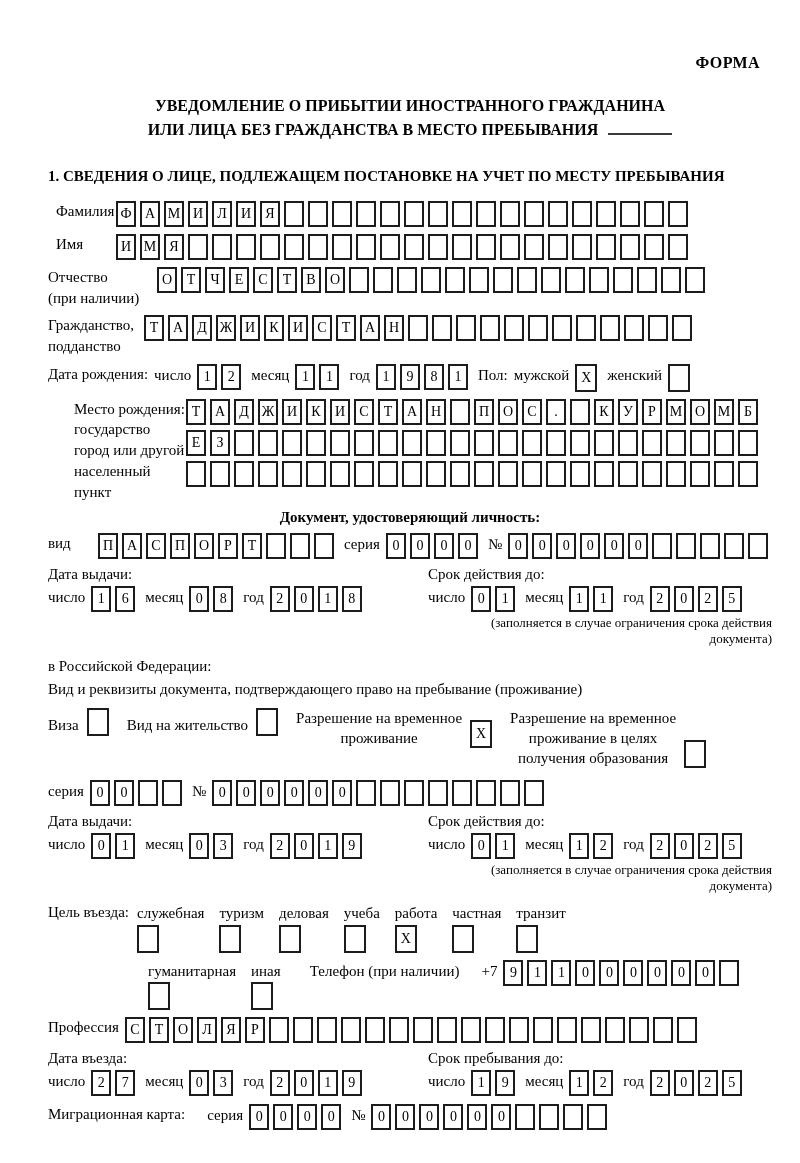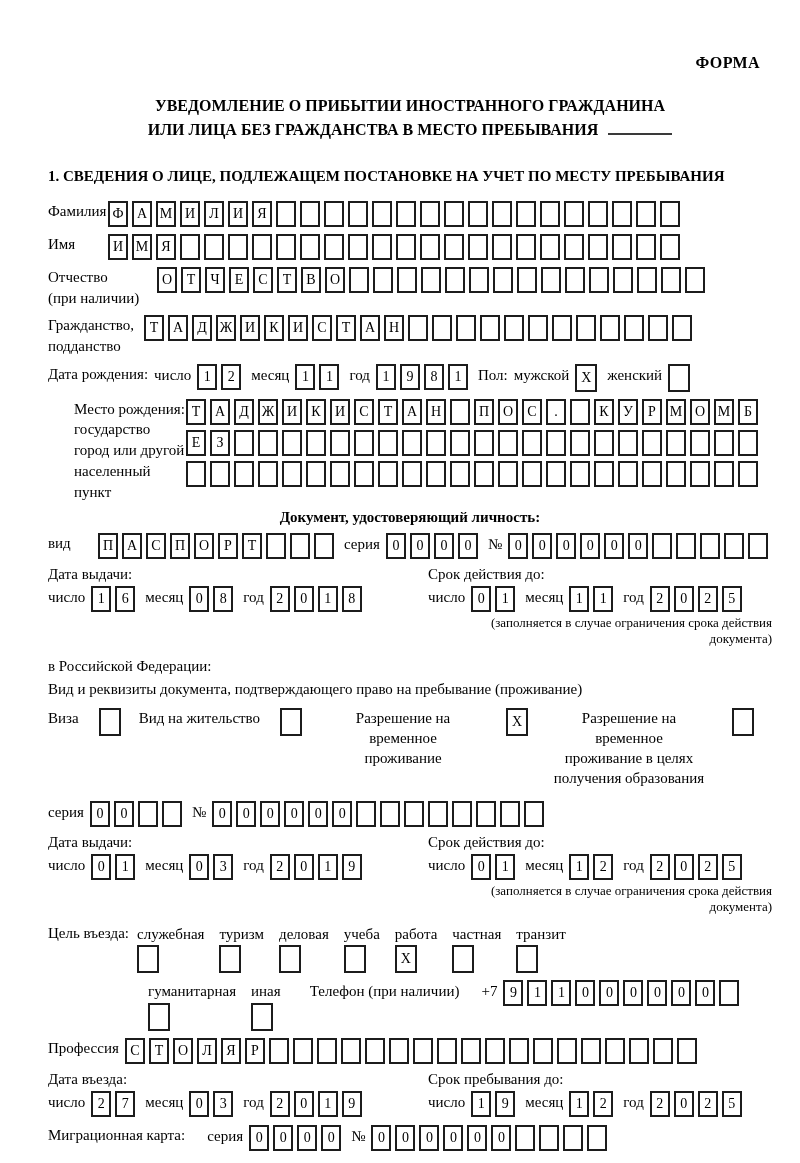--- a/index.html
+++ b/index.html
@@ -24,41 +24,41 @@
   .lbl { font-size:15px; line-height:1.38; flex:none; }
   .pre { white-space:pre-line; }
   .cells { display:flex; flex:none; }
   .cell {
     flex:none; width:20px; height:26px; border:2px solid #1c1c1c;
     margin-right:4px; text-align:center; line-height:21px; font-size:14px;
   }
   .boxes .cell { width:22px; height:28px; line-height:23px; }
   .stack .cells { margin-bottom:5px; }
 
-  .lw60 { width:60px; } .lw96 { width:96px; } .lw109 { width:109px; }
+  .lw60 { width:60px;margin-left:8px; } .lw96 { width:96px; } .lw109 { width:109px; }
   .lw112 { width:112px;margin-left:26px; } .lw77 { width:77px; } .lw50 { width:50px; }
 
   .inline-lbl { font-size:15px; margin:3px 6px 0 6px; flex:none; }
   .first { margin-left:0; }
 
   .doc-head { text-align:center; font-weight:bold; font-size:15px; margin:2px 0 7px 0; }
 
   .twocol { display:flex; }
   .col-l { width:380px; flex:none; }
   .col-r { flex:1; }
   .col-head { font-size:15px; margin-bottom:3px; }
   .col-l .col-head { padding-right:70px; }
   .col-r .col-head { padding-right:40px; }
   .date-line { display:flex; align-items:flex-start; }
   .note { font-size:13px; text-align:right; margin:3px 0 8px 0; }
 
   .plain { font-size:15px; line-height:1.55; }
 
   .permits { display:flex; align-items:flex-start; margin:6px 0 12px 0; }
-  .permit { display:flex; align-items:flex-start;gap:12px; }
+  .permit { display:flex; align-items:flex-end; }
   .permit .plabel { font-size:15px; line-height:1.35; }
   .permit .centered { text-align:center; }
   .permit .boxes { margin:0 14px 0 8px; }
 
   .opt { display:flex; align-items:flex-start; margin-right:9px;flex-direction:column; }
   .opt .plabel { font-size:15px; margin-right:6px; line-height:1.5; }
 
   .indent100 { margin-left:100px; }
 </style>
 </head>

